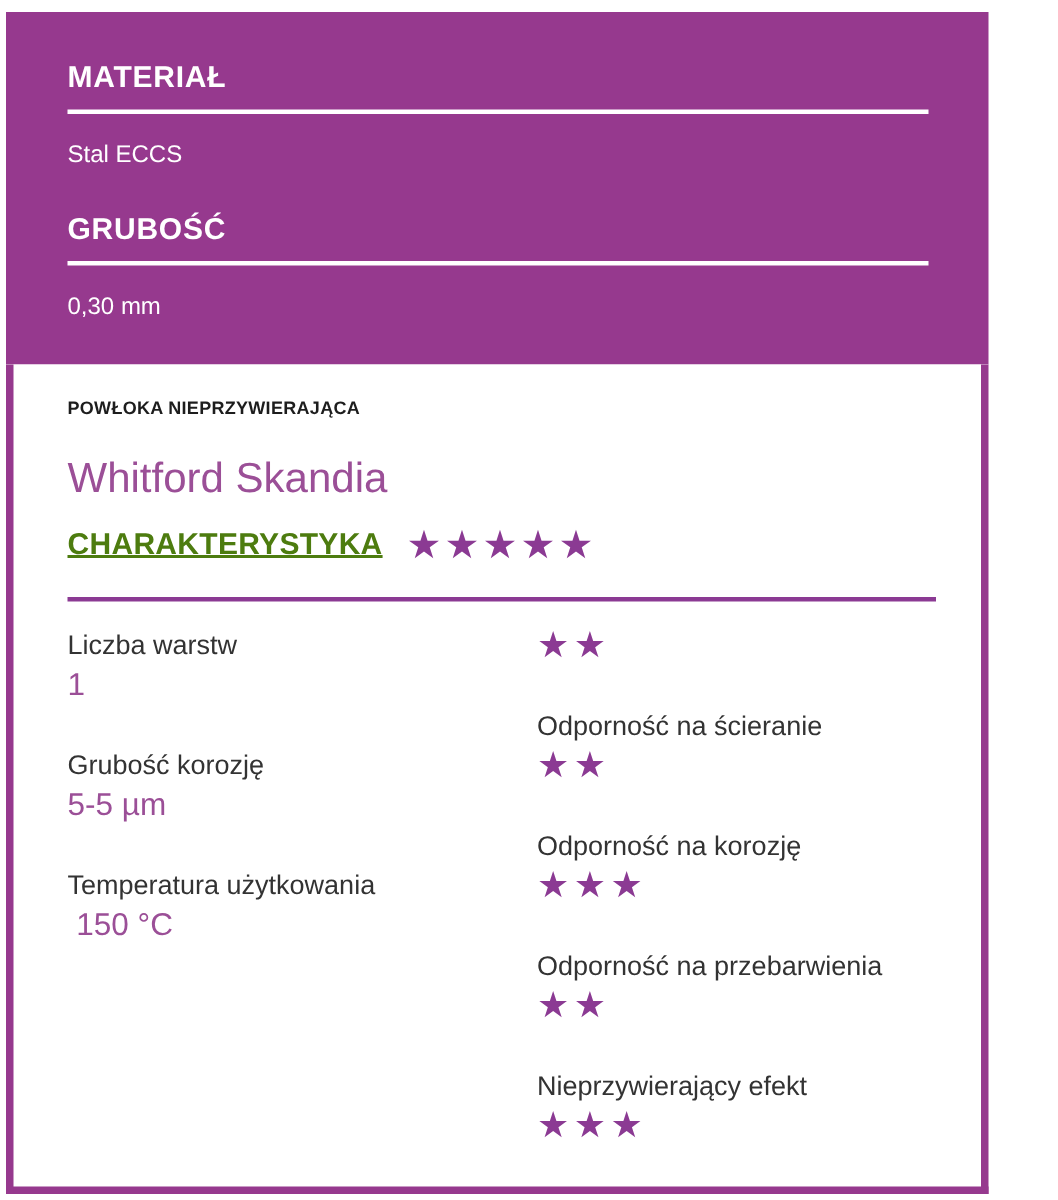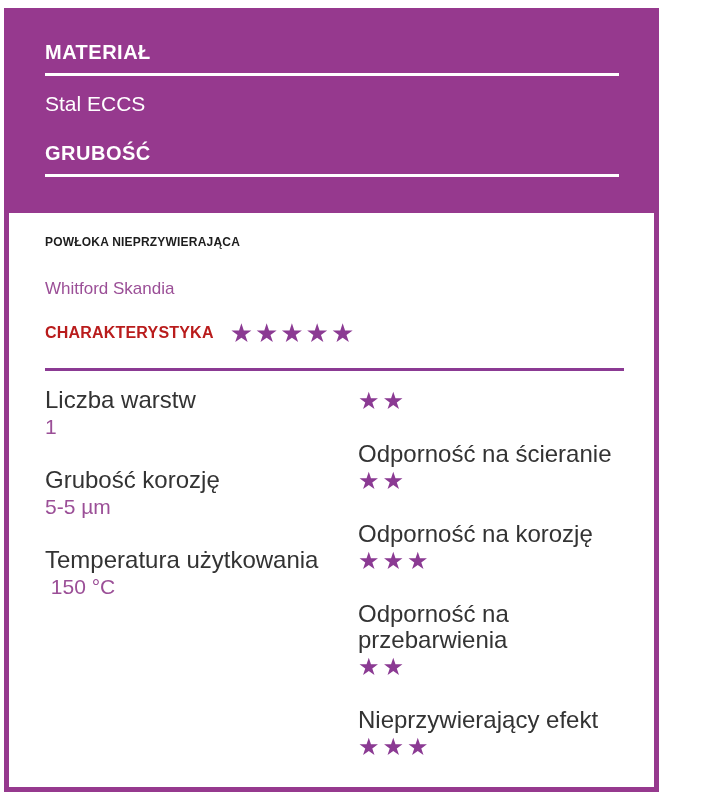--- a/index.html
+++ b/index.html
@@ -38,21 +38,21 @@
     font-weight: bold;
     line-height: 22px;
     letter-spacing: 0.5px;
   }
   .hdr-line {
     height: 3px;
     background: #ffffff;
     margin: 10px 0 16px 0;
   }
   .hdr-value {
-    font-size: 21px;
+    font-size: 16px;
     line-height: 24px;
     font-weight: 400;
   }
   
   .card-body {
     flex: 1;
     background: #ffffff;
     border: 5px solid #96398E;
     border-top: none;
     box-sizing: border-box;
@@ -60,35 +60,36 @@
   }
   .coating-title {
     font-size: 12px;
     font-weight: bold;
     color: #1d1d1d;
     line-height: 24px;
     letter-spacing: 0.2px;
   }
   .coating-name {
     margin-top: 23px;
-    font-size: 17px;
+    font-size: 28px;
     color: #9B4F97;
     line-height: 23px;
   }
   .char-row {
     margin-top: 20px;
     display: flex;
     align-items: center;
   }
   .char-label {
-    font-size: 16px;
+    font-size: 20px;
     font-weight: bold;
-    color: #b91c1c;
+    color: #4d7c0f;
     line-height: 26px;
     letter-spacing: 0.2px;
+    text-decoration: underline;
   }
   .char-stars {
     margin-left: 16px;
     font-size: 26px;
     line-height: 26px;
     color: #8B3A93;
     letter-spacing: 2px;
   }
   .body-divider {
     height: 3px;
@@ -97,21 +98,21 @@
   }
   
   .props {
     margin-top: 16px;
     display: flex;
   }
   .props-col-left { width: 313px; }
   .props-col-right { flex: 1; }
   .prop-item { margin-bottom: 27px; }
   .prop-label {
-    font-size: 24px;
+    font-size: 18px;
     color: #333333;
     line-height: 26px;
   }
   .prop-value {
     font-size: 21px;
     color: #9B4F97;
     line-height: 27px;
     white-space: pre-wrap;
   }
   .prop-stars {
@@ -129,20 +130,21 @@
 
     <div class="card-header">
       <div class="hdr-field">
         <div class="hdr-label">MATERIAŁ</div>
         <div class="hdr-line"></div>
         <div class="hdr-value">Stal ECCS</div>
       </div>
       <div class="hdr-field">
         <div class="hdr-label">GRUBOŚĆ</div>
         <div class="hdr-line"></div>
+        <div class="hdr-value">0,30 mm</div>
       </div>
     </div>
 
     <div class="card-body">
       <div class="coating-title">POWŁOKA NIEPRZYWIERAJĄCA</div>
       <div class="coating-name">Whitford Skandia</div>
 
       <div class="char-row">
         <span class="char-label">CHARAKTERYSTYKA</span>
         <span class="char-stars">★★★★★</span>

